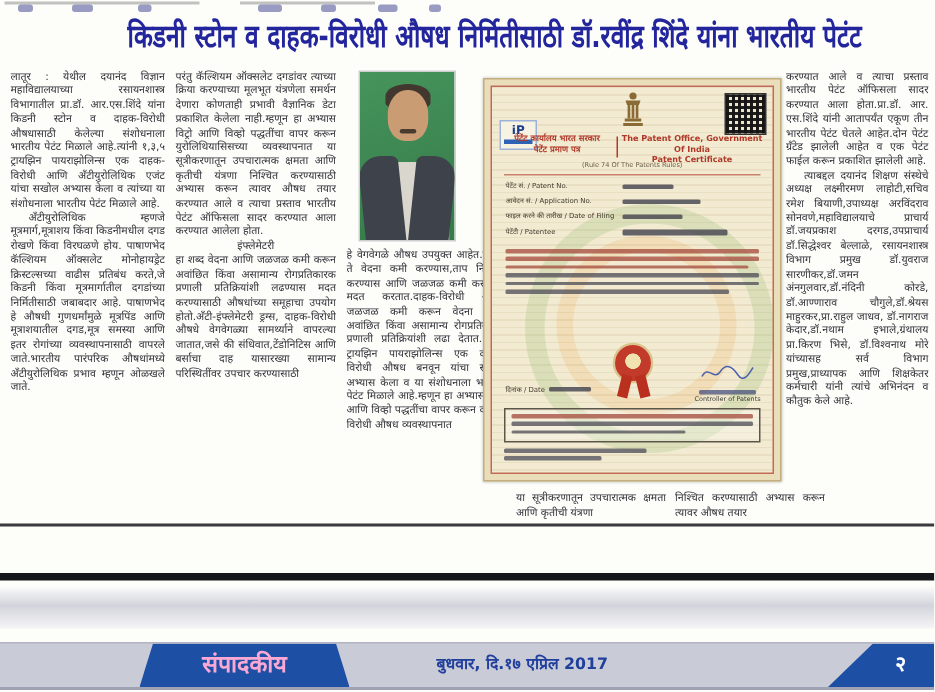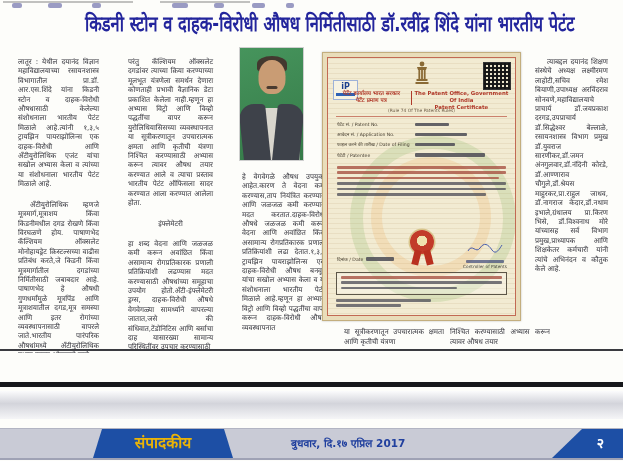--- a/index.html
+++ b/index.html
@@ -10,21 +10,21 @@
   .smudge{position:absolute;height:5px;border-radius:2px;background:rgba(55,58,140,.5);}
   .smudge-gray{position:absolute;height:2px;background:rgba(40,40,40,.28);}
 
   
   .headline-wrap{position:absolute;top:9px;left:16px;width:623px;text-align:center;white-space:nowrap;}
   .headline{display:inline-block;font-size:21px;font-weight:bold;color:#23259c;transform:scaleX(.78);transform-origin:center;letter-spacing:0px;}
 
   
   .col{position:absolute;top:46px;height:307px;overflow:hidden;font-size:7.1px;line-height:9.4px;
        text-align:justify;color:#32323a;}
-  .col p{margin:11px;}
+  .col p{margin:0;}
   .col p.ind{text-indent:12px;}
   .runhead{text-align:center;font-weight:normal;margin:0;}
   .minicol{position:absolute;top:320px;height:32px;overflow:hidden;font-size:7.1px;line-height:9.4px;text-align:justify;color:#32323a;}
 
   
   .photo{position:relative;width:63px;height:112px;margin:1px 0 4px 8px;background:linear-gradient(160deg,#46945c,#357a48);border:1px solid #cfcfcf;overflow:hidden;}
   .ph-hair{position:absolute;left:50%;top:8px;transform:translateX(-50%);width:30px;height:16px;background:#43382f;border-radius:50% 50% 20% 20%;}
   .ph-head{position:absolute;left:50%;top:12px;transform:translateX(-50%);width:27px;height:34px;background:#c99c74;border-radius:48% 48% 42% 42%;}
   .ph-mustache{position:absolute;left:50%;top:38px;transform:translateX(-50%);width:11px;height:3px;background:#4a3b30;border-radius:2px;}
   .ph-shirt{position:absolute;left:50%;bottom:0;transform:translateX(-50%);width:55px;height:52px;background:#d9d6cd;border-radius:14px 14px 0 0;}
@@ -78,21 +78,21 @@
   
   .line-thin{position:absolute;left:0;right:0;top:349px;height:2px;background:#3a3b40;}
   .line-thick{position:absolute;left:0;right:0;top:382px;height:5px;background:#16171b;}
   .band{position:absolute;left:0;right:0;top:391px;height:28px;background:linear-gradient(180deg,#fbfbfc 0%,#d3d4db 45%,#f5f5f7 100%);}
 
   
   .footer{position:absolute;left:0;right:0;top:428px;height:29px;background:#c9cbd6;border-top:1px solid #b2b4c2;border-bottom:2px solid #9fa2b5;}
   .f-edition{position:absolute;left:16px;top:0;line-height:29px;font-size:12.5px;font-weight:bold;color:#21409e;}
   .f-section{position:absolute;left:93px;top:0;width:140px;height:29px;background:#1d4fa5;
              clip-path:polygon(9px 0,131px 0,140px 29px,0 29px);text-align:center;line-height:29px;
-             color:#eab308;font-weight:bold;font-size:15.5px;}
+             color:#f9a8d4;font-weight:bold;font-size:15.5px;}
   .f-date{position:absolute;left:291px;top:0;line-height:29px;font-size:10.5px;font-weight:bold;color:#21409e;}
   .f-page{position:absolute;left:552px;top:0;width:71px;height:29px;background:#1d4fa5;
           clip-path:polygon(30px 0,71px 0,71px 29px,0 29px);color:#fff;font-weight:bold;font-size:14px;
           line-height:29px;text-align:center;padding-left:0;box-sizing:border-box;}
   .f-page span{margin-left:26px;}
 </style>
 </head>
 <body>
 
 <div id="page">
@@ -234,20 +234,21 @@
   </div>
 
   <div class="minicol" style="left:344px;width:100px;">
     <p>या सूत्रीकरणातून उपचारात्मक क्षमता आणि कृतीची यंत्रणा</p>
   </div>
   <div class="minicol" style="left:450px;width:100px;">
     <p>निश्चित करण्यासाठी अभ्यास करून त्यावर औषध तयार</p>
   </div>
 
   <div class="col" style="left:524px;width:95px;">
+    <p>करण्यात आले व त्याचा प्रस्ताव भारतीय पेटंट ऑफिसला सादर करण्यात आला होता.प्रा.डॉ. आर. एस.शिंदे यांनी आतापर्यंत एकूण तीन भारतीय पेटंट घेतले आहेत.दोन पेटंट ग्रँटेड झालेली आहेत व एक पेटंट फाईल करून प्रकाशित झालेली आहे.</p>
     <p class="ind">त्याबद्दल दयानंद शिक्षण संस्थेचे अध्यक्ष लक्ष्मीरमण लाहोटी,सचिव रमेश बियाणी,उपाध्यक्ष अरविंदराव सोनवणे,महाविद्यालयाचे प्राचार्य डॉ.जयप्रकाश दरगड,उपप्राचार्य डॉ.सिद्धेश्वर बेल्लाळे, रसायनशास्त्र विभाग प्रमुख डॉ.युवराज सारणीकर,डॉ.जमन अंनगुलवार,डॉ.नंदिनी कोरडे, डॉ.आण्णाराव चौगुले,डॉ.श्रेयस माहुरकर,प्रा.राहुल जाधव, डॉ.नागराज केदार,डॉ.नथाम इभाले,ग्रंथालय प्रा.किरण भिसे, डॉ.विश्वनाथ मोरे यांच्यासह सर्व विभाग प्रमुख,प्राध्यापक आणि शिक्षकेतर कर्मचारी यांनी त्यांचे अभिनंदन व कौतुक केले आहे.</p>
   </div>
 
   <div class="line-thin"></div>
   <div class="line-thick"></div>
   <div class="band"></div>
 
   <div class="footer">
     <div class="f-section">संपादकीय</div>
     <div class="f-date">बुधवार, दि.१७ एप्रिल 2017</div>

